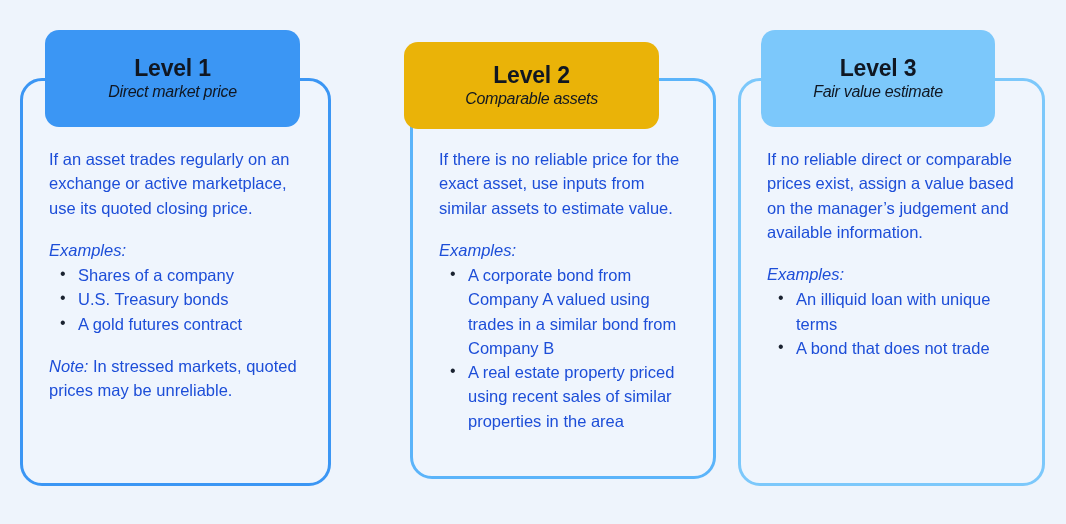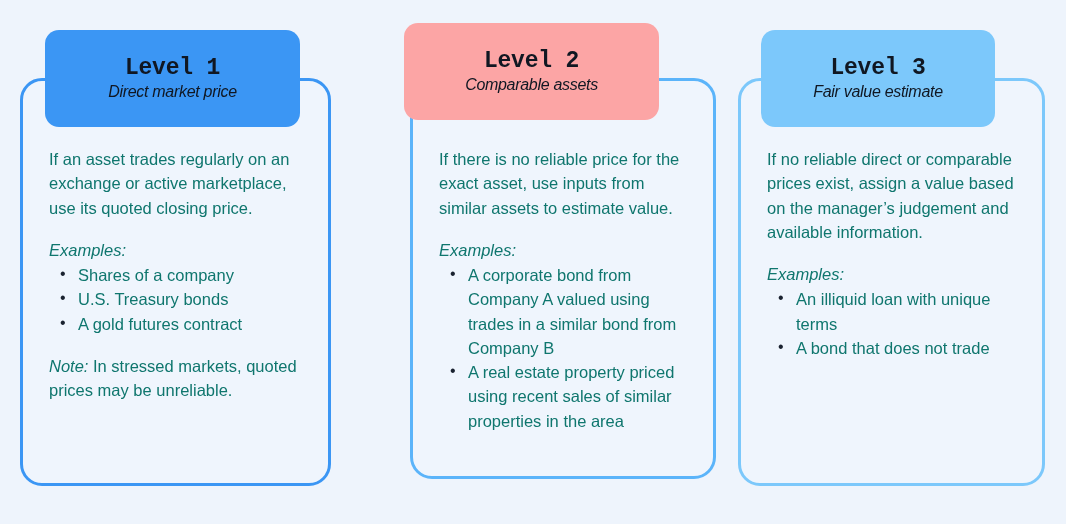--- a/index.html
+++ b/index.html
@@ -38,43 +38,42 @@
     display: flex;
     flex-direction: column;
     align-items: center;
     justify-content: center;
     text-align: center;
     line-height: 1.12;
     color: #101722;
     z-index: 5;
   }
   .pill-1 { left: 45px;  top: 30px; width: 255px; height: 97px; background: #3b96f4; }
-  .pill-2 { left: 404px; top: 23px; width: 255px; height: 97px; background: #fca5a5; }
+  .pill-2 { left: 404px; top: 42px; width: 255px; height: 87px; background: #eab308; }
   .pill-3 { left: 761px; top: 30px; width: 234px; height: 97px; background: #7cc8fb; }
 
   .pill-title {
     font-size: 23px;
     font-weight: bold;
     letter-spacing: -0.2px;
     margin-bottom: 1px;
-    font-family: Liberation Mono, monospace;
   }
   .pill-sub {
     font-size: 16px;
     font-style: italic;
     font-weight: 400;
     letter-spacing: -0.3px;
   }
 
   .card-body {
     position: absolute;
     left: 0;
     right: 0;
     padding: 0 26px;
-    color: #0f766e;
+    color: #1d4ed8;
     font-size: 16.5px;
     line-height: 1.47;
   }
   .body-1 { top: 66px; }
   .body-2 { top: 66px; }
   .body-3 { top: 66px; }
 
   .card-body p {
     margin: 0;
   }

